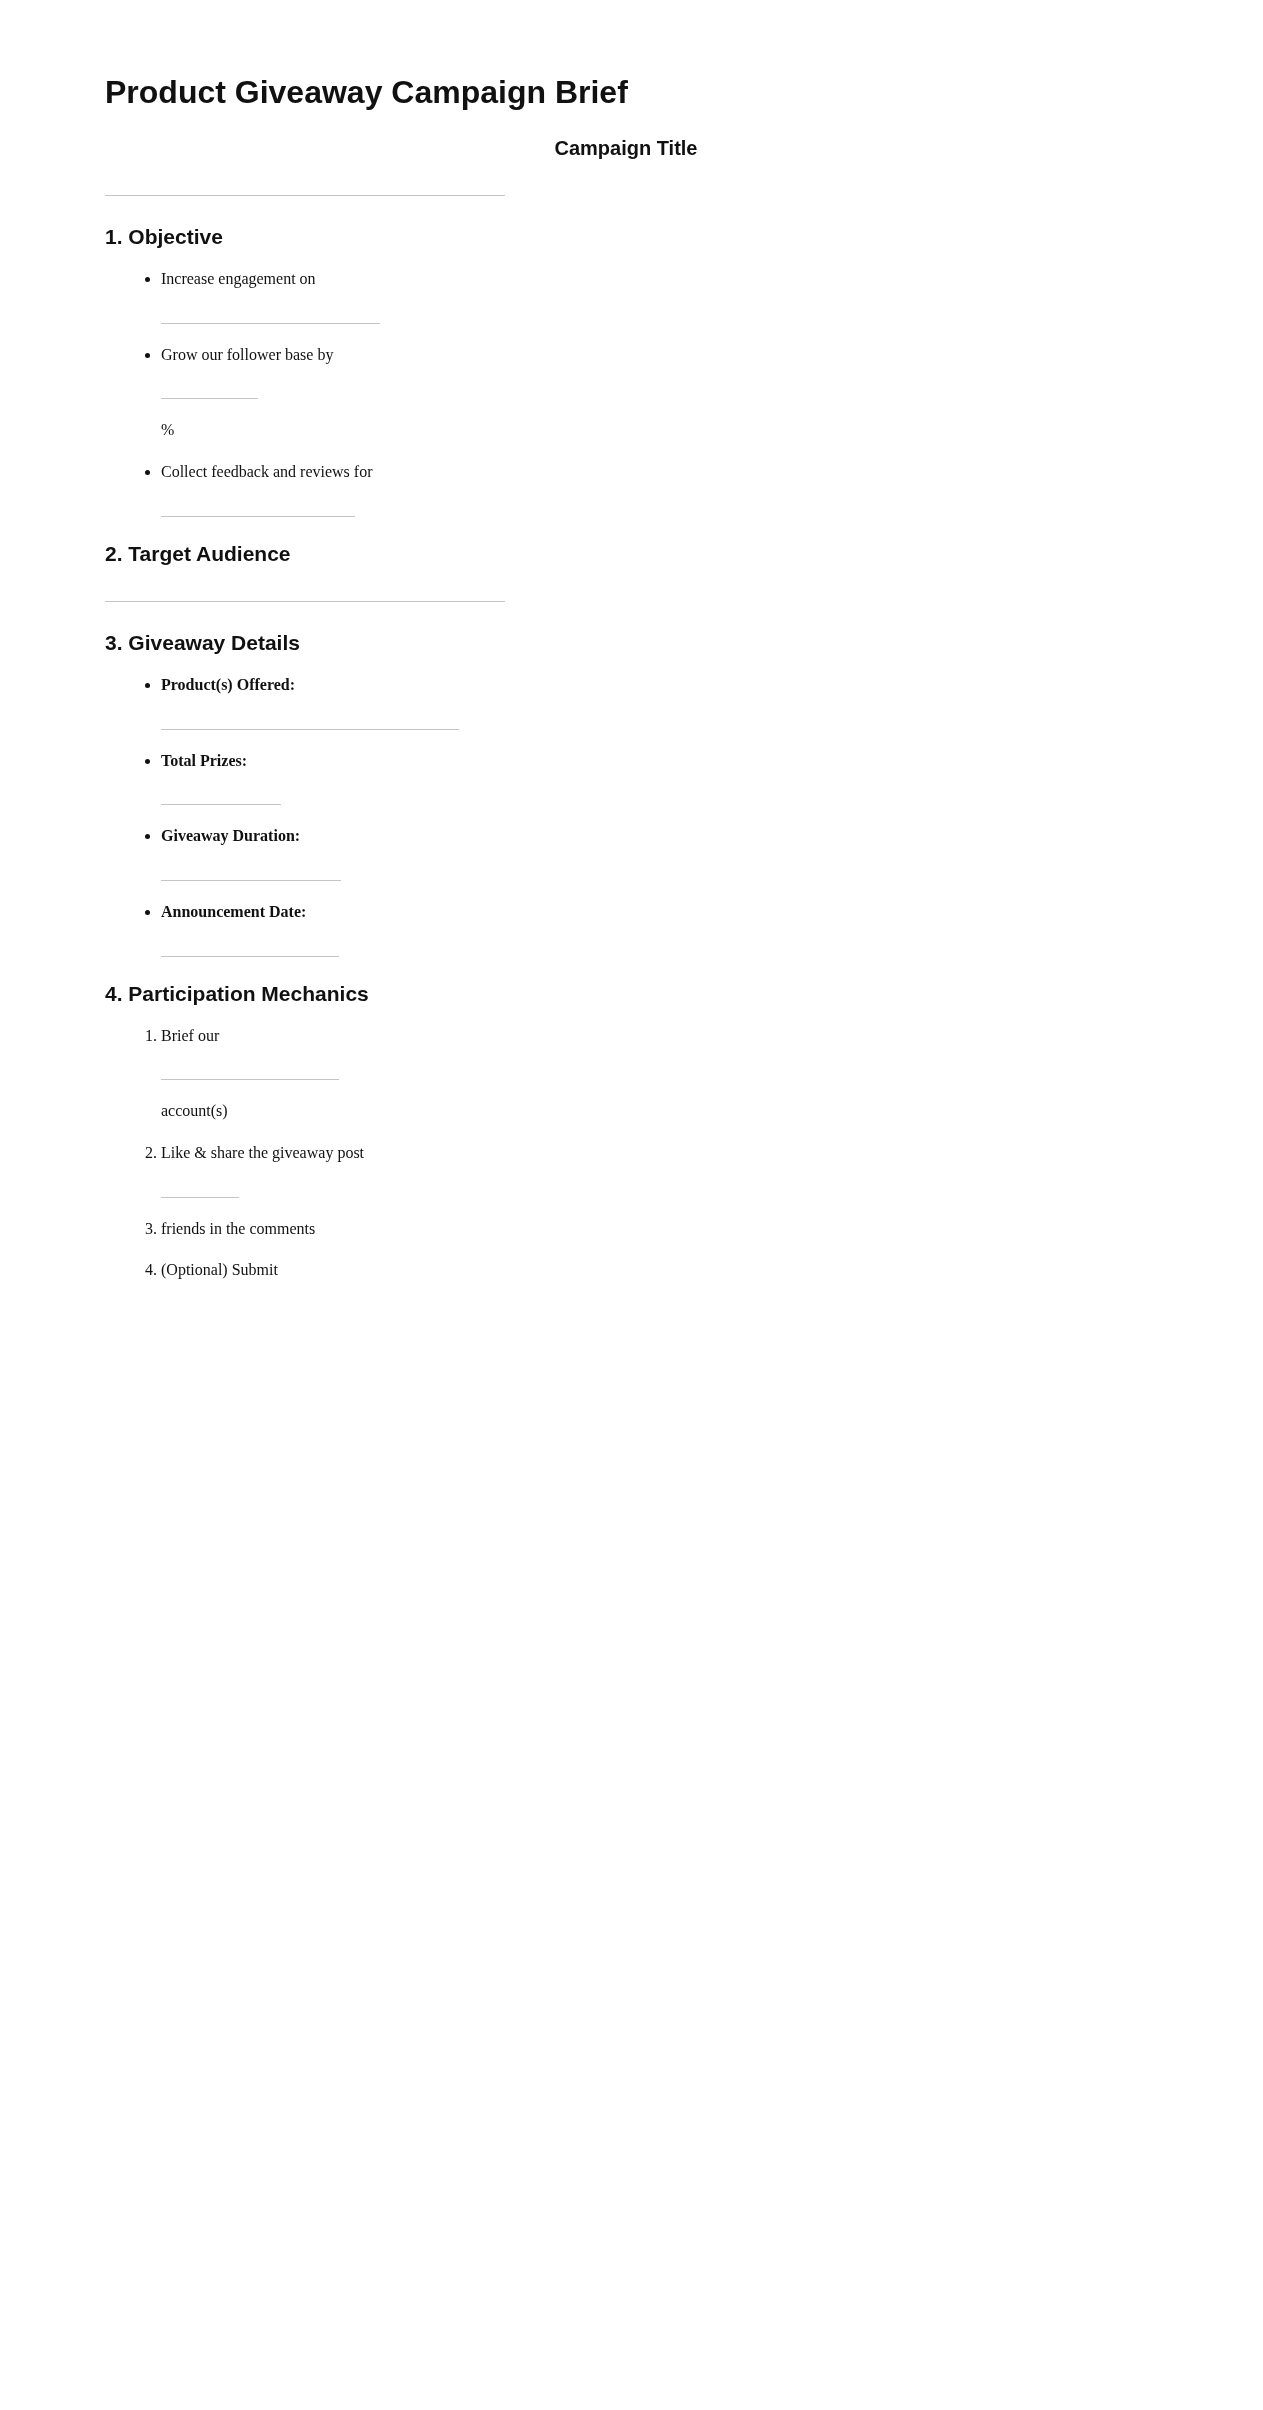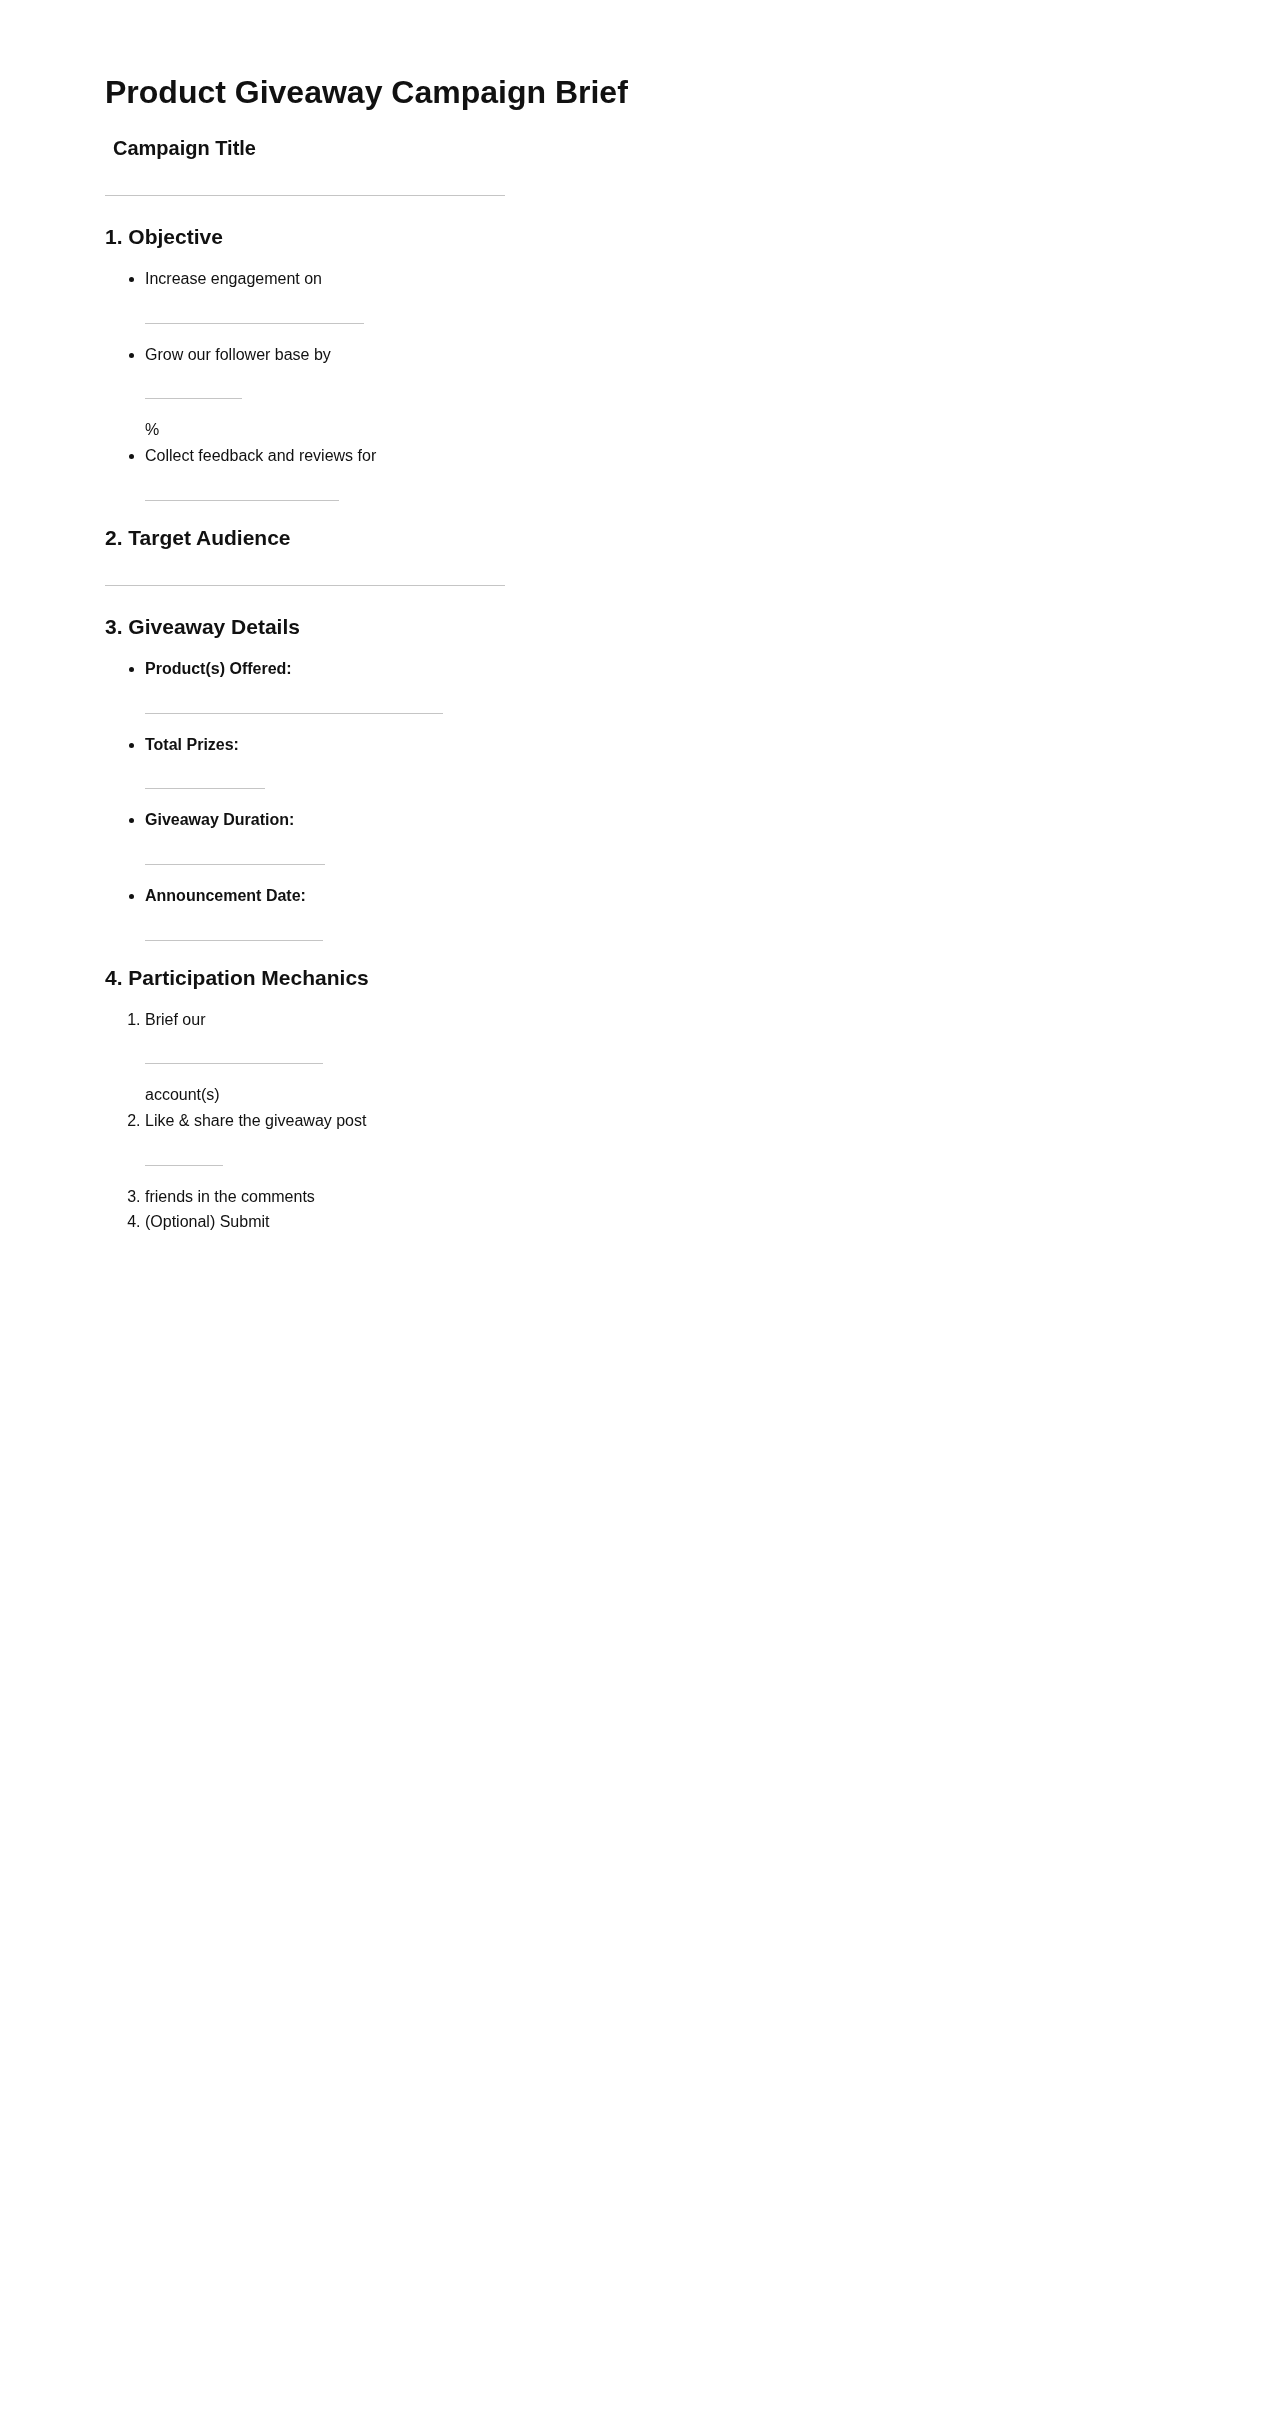--- a/index.html
+++ b/index.html
@@ -21,40 +21,41 @@
   h1.doc-title {
     font-size: 32px;
     line-height: 1.25;
     font-weight: 700;
     margin: 0 0 16px 0;
   }
   h2.subtitle {
     font-size: 20px;
     line-height: 1.25;
     font-weight: 700;
-    margin: 24px 0 16px 8px;
+    margin: 24px 0 16px 0;
+    text-align: center;
   }
   hr.rule {
     width: 400px;
     border: 0;
     border-top: 1px solid #c5c5c5;
     margin: 34px 0 28px 0;
     height: 0;
   }
   h2.section {
     font-size: 21px;
     line-height: 1.25;
     font-weight: 700;
     margin: 24px 0 16px 0;
   }
   ul.doc-list, ol.doc-list {
     margin: 16px 0;
     padding-left: 40px;
   }
-  ul.doc-list li, ol.doc-list li { margin: 0; }
+  ul.doc-list li, ol.doc-list li { margin: 16px; font-family: Liberation Serif, serif; }
   li p { margin: 0; }
   p.bold-label { font-weight: 700; }
   .blank {
     height: 0;
     border-top: 1px solid #c5c5c5;
     margin: 31px 0 18px 0;
   }
 </style>
 </head>
 <body>

